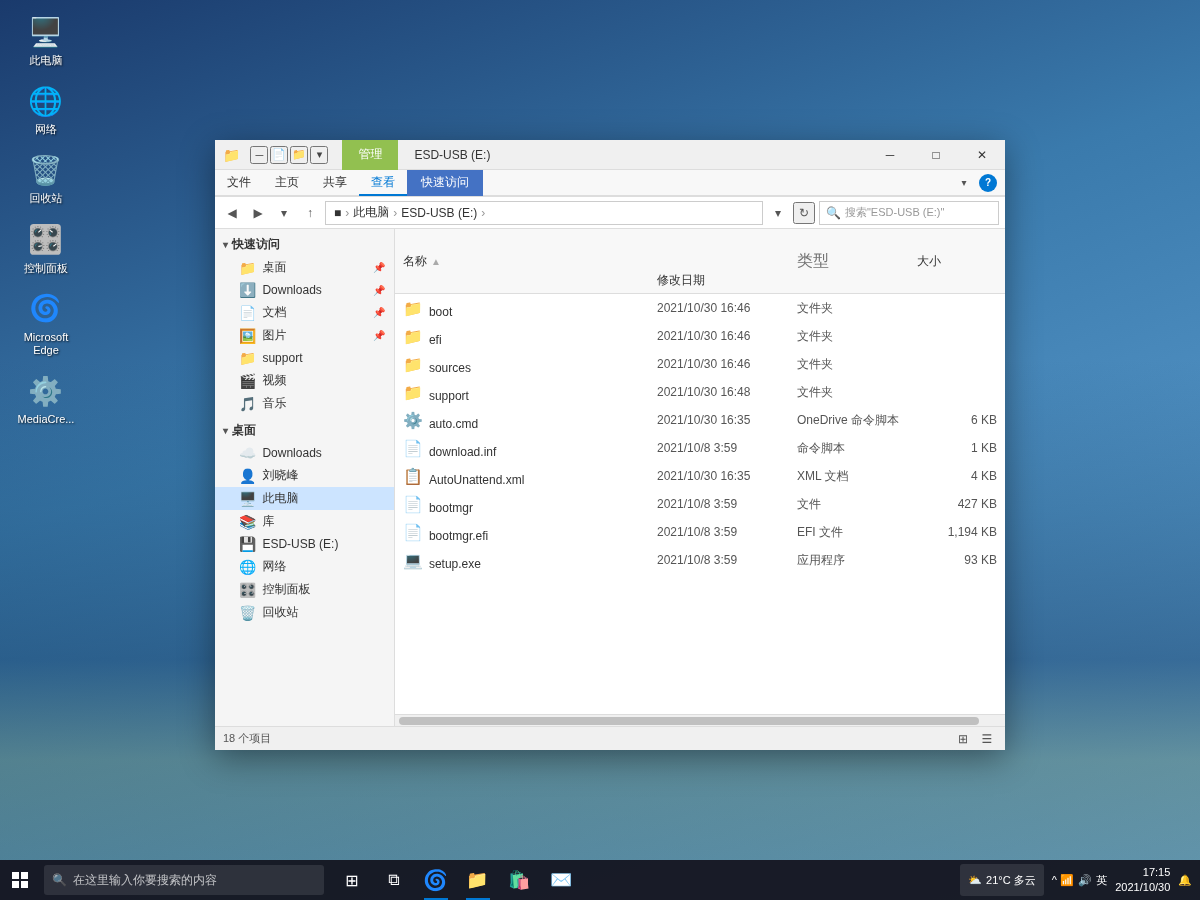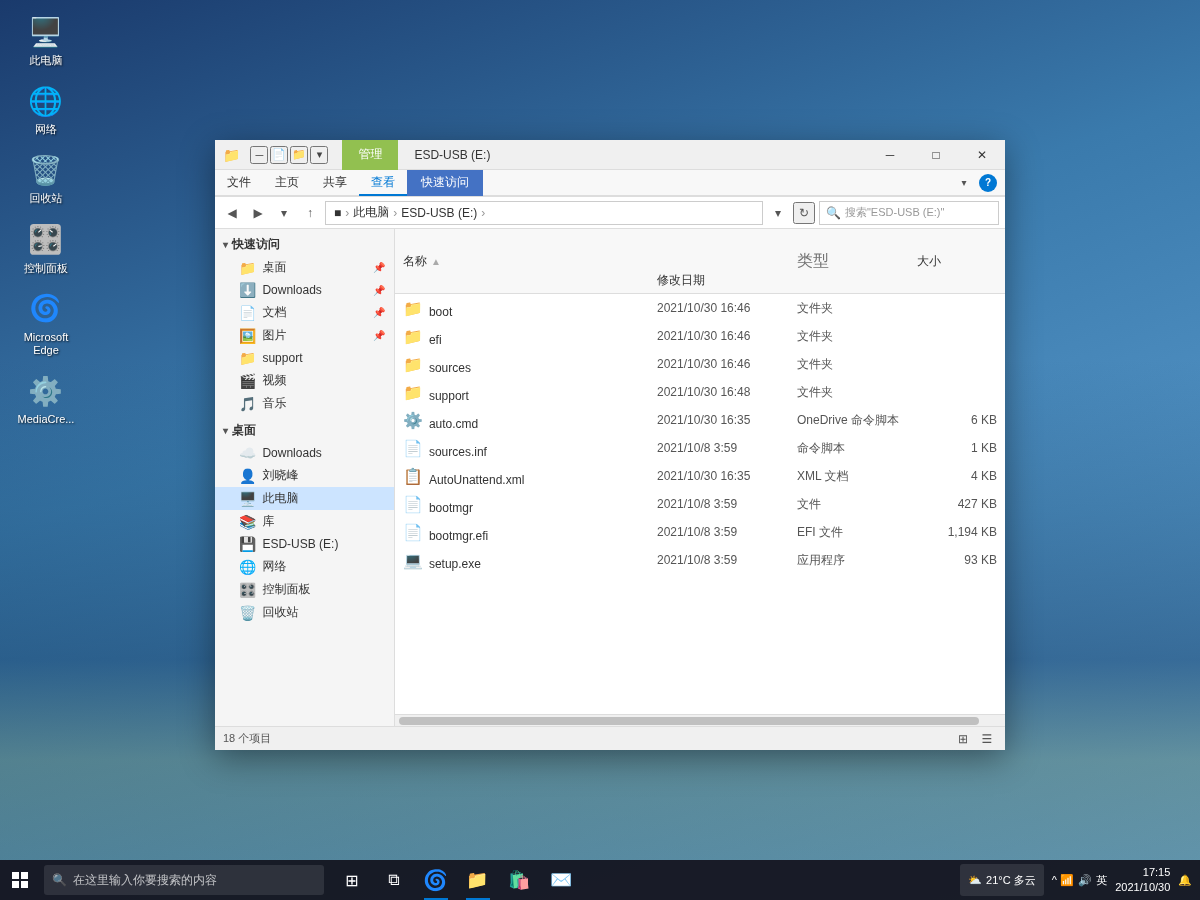--- a/index.html
+++ b/index.html
@@ -689,21 +689,21 @@
 
           <div class="file-row">
             <span class="file-icon icon-cmd">⚙️</span>
             <div class="file-name">auto.cmd</div>
             <div class="file-date">2021/10/30 16:35</div>
             <div class="file-type">OneDrive 命令脚本</div>
             <div class="file-size">6 KB</div>
           </div>
           <div class="file-row">
             <span class="file-icon icon-inf">📄</span>
-            <div class="file-name">sources.inf</div>
+            <div class="file-name">download.inf</div>
             <div class="file-date">2021/10/8 3:59</div>
             <div class="file-type">命令脚本</div>
             <div class="file-size">1 KB</div>
           </div>
           <div class="file-row">
             <span class="file-icon icon-xml">📋</span>
             <div class="file-name">AutoUnattend.xml</div>
             <div class="file-date">2021/10/30 16:35</div>
             <div class="file-type">XML 文档</div>
             <div class="file-size">4 KB</div>

